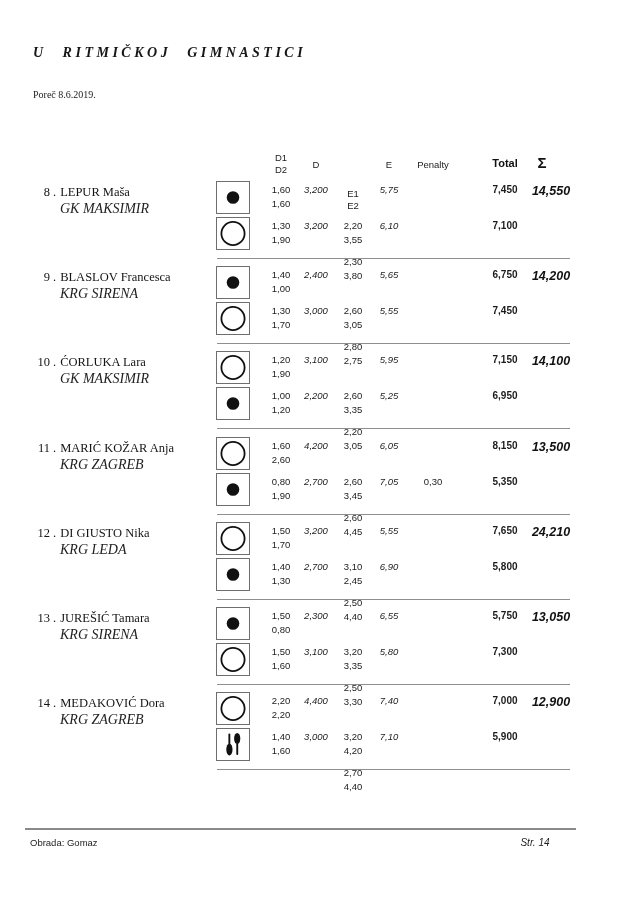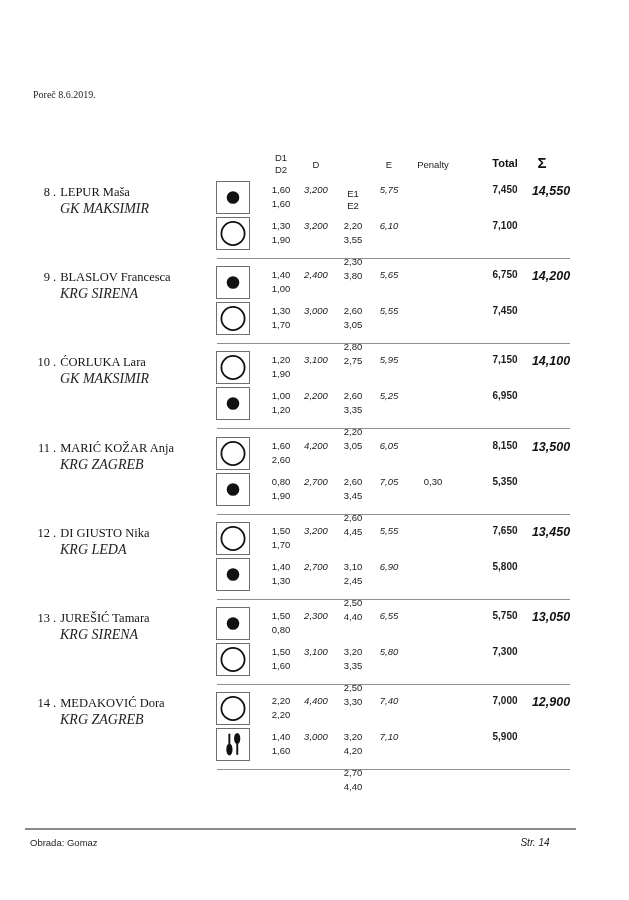--- a/index.html
+++ b/index.html
@@ -64,20 +64,21 @@
   .footer-rule{position:absolute;left:25px;top:828px;width:551px;height:0;border-top:2px solid #8a8a8a;}
   .footer-left{position:absolute;left:30px;top:837px;font-size:9.5px;color:#222;}
   .footer-right{position:absolute;left:510px;top:837px;width:50px;text-align:center;font-size:10px;font-style:italic;font-weight:normal;color:#222;}
 </style>
 </head>
 <body>
 
 <div class="page">
 
   <div class="title-block">
+    <div>U RITMIČKOJ GIMNASTICI</div>
   </div>
   <div class="date-line">Poreč 8.6.2019.</div>
 
   <div class="thead">
     <div class="hcell c-d12 h-stack">
       <div>D1</div>
       <div>D2</div>
     </div>
     <div class="hcell c-d h-mid">D</div>
     <div class="hcell c-e12 h-stack">
@@ -251,21 +252,21 @@
   </div>
         <div class="sep"></div>
   </div>
       <div class="group" style="top: 522px;">
     <div class="name-line">
       <span class="rank">12</span>
       <span class="dot">.</span>
       <span class="cname">DI GIUSTO Nika</span>
     </div>
     <div class="club">KRG LEDA</div>
-    <div class="sigma-val c-sigma">13,450</div>
+    <div class="sigma-val c-sigma">24,210</div>
     <div class="routine" style="top: 0px;">
     <div class="icon-box">
             <svg width="32" height="31" viewBox="0 0 32 31">
               <circle cx="16" cy="15.5" r="11.6" fill="none" stroke="#111" stroke-width="1.8"></circle>
             </svg>
           </div>
     <div class="val c-d12 r1">1,50</div>
     <div class="val c-d12 r2">1,70</div>
     <div class="val c-d r1 bi">3,200</div>
     <div class="val c-e12 r1">3,10</div>

